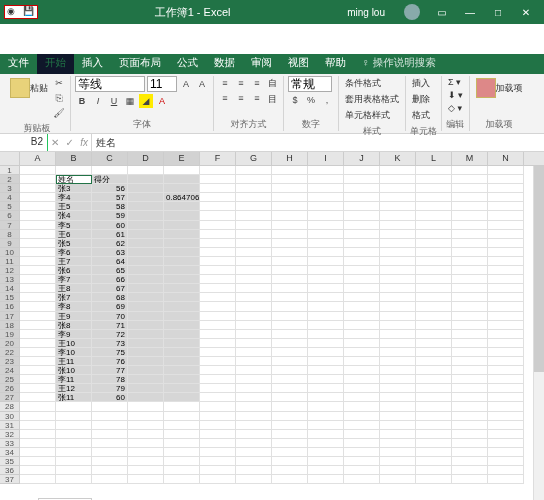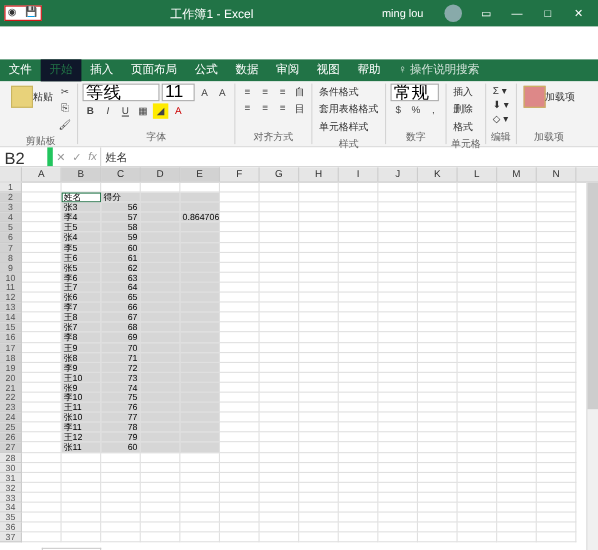--- a/index.html
+++ b/index.html
@@ -19,28 +19,28 @@
 .tab.active { background: #0f172a; color: #217346; }
 
 .ribbon { background: #f3f3f3; border-bottom: 1px solid #d4d4d4; height: 60px; display: flex; padding: 2px 4px; }
 .group { border-right: 1px solid #d4d4d4; padding: 0 4px; display: flex; flex-direction: column; justify-content: space-between; }
 .group-label { font-size: 9px; color: #666; text-align: center; margin-top: 2px; }
 .group-body { display: flex; gap: 2px; align-items: flex-start; }
 .big-btn { display: flex; flex-direction: row; align-items: center; padding: 2px; font-size: 9px; color: #333; }
 .big-btn .icn { width: 20px; height: 20px; background: #e8d27a; border: 1px solid #c9b560; }
 .font-box { display: flex; flex-direction: column; gap: 2px; }
 .frow { display: flex; gap: 2px; align-items: center; }
-.fsel { border: 1px solid #ababab; background: #fff; font-size: 16px; padding: 0 2px; height: 16px; width: 70px; }
+.fsel { border: 1px solid #ababab; background: #fff; font-size: 12px; padding: 0 2px; height: 16px; width: 70px; }
 .fsize { width: 30px; }
 .sbtn { width: 14px; height: 14px; border: 1px solid transparent; font-size: 9px; text-align: center; line-height: 12px; color: #444; }
 .ribbon .item { font-size: 9px; color: #333; padding: 1px 2px; white-space: nowrap; }
 .ribbon .col { display: flex; flex-direction: column; gap: 1px; }
 
 .formula-bar { display: flex; border-bottom: 1px solid #d4d4d4; height: 18px; background: #fff; }
-.namebox { width: 48px; border-right: 5px solid #22c55e; font-size: 15px; padding: 2px 4px; color: #333; }
+.namebox { width: 48px; border-right: 1px solid #22c55e; font-size: 10px; padding: 2px 4px; color: #333; text-align: right; }
 .fx-btns { width: 44px; border-right: 1px solid #d4d4d4; display: flex; align-items: center; justify-content: space-around; color: #999; font-size: 10px; }
 .fx-input { flex: 1; padding: 2px 4px; font-size: 10px; color: #333; }
 
 .sheet-area { position: relative; height: 358px; overflow: hidden; }
 .hdr-row { display: flex; background: #e6e6e6; border-bottom: 1px solid #ccc; height: 14px; }
 .hdr-corner { width: 20px; border-right: 1px solid #ccc; background: #e6e6e6; }
 .col-hdr { width: 36px; border-right: 1px solid #ccc; text-align: center; font-size: 9px; color: #333; line-height: 13px; }
 .col-hdr.sel { background: #d2d2d2; }
 .rows { }
 .row { display: flex; height: 9.1px; }
@@ -147,36 +147,36 @@
       </div>
       <div class="col">
         <div class="item">自</div>
         <div class="item">目</div>
       </div>
     </div>
     <div class="group-label">对齐方式</div>
   </div>
   <div class="group">
     <div class="group-body col">
-      <div class="item">条件格式</div>
-      <div class="item">套用表格格式</div>
-      <div class="item">单元格样式</div>
-    </div>
-    <div class="group-label">样式</div>
-  </div>
-  <div class="group">
-    <div class="group-body col">
       <input class="fsel" style="width: 44px;" value="常规">
       <div class="frow">
         <span class="sbtn">$</span>
         <span class="sbtn">%</span>
         <span class="sbtn">,</span>
       </div>
     </div>
     <div class="group-label">数字</div>
+  </div>
+  <div class="group">
+    <div class="group-body col">
+      <div class="item">条件格式</div>
+      <div class="item">套用表格格式</div>
+      <div class="item">单元格样式</div>
+    </div>
+    <div class="group-label">样式</div>
   </div>
   <div class="group">
     <div class="group-body col">
       <div class="item">插入</div>
       <div class="item">删除</div>
       <div class="item">格式</div>
     </div>
     <div class="group-label">单元格</div>
   </div>
   <div class="group">
@@ -559,37 +559,20 @@
         <div class="cell"></div>
         <div class="cell"></div>
         <div class="cell"></div>
         <div class="cell"></div>
         <div class="cell"></div>
         <div class="cell"></div>
         <div class="cell"></div>
         <div class="cell"></div>
       </div>
       <div class="row">
-        <div class="row-hdr sel">21</div>
-        <div class="cell"></div>
-        <div class="cell sel">张9</div>
-        <div class="cell sel num">74</div>
-        <div class="cell sel"></div>
-        <div class="cell sel"></div>
-        <div class="cell"></div>
-        <div class="cell"></div>
-        <div class="cell"></div>
-        <div class="cell"></div>
-        <div class="cell"></div>
-        <div class="cell"></div>
-        <div class="cell"></div>
-        <div class="cell"></div>
-        <div class="cell"></div>
-      </div>
-      <div class="row">
         <div class="row-hdr sel">22</div>
         <div class="cell"></div>
         <div class="cell sel">李10</div>
         <div class="cell sel num">75</div>
         <div class="cell sel"></div>
         <div class="cell sel"></div>
         <div class="cell"></div>
         <div class="cell"></div>
         <div class="cell"></div>
         <div class="cell"></div>

